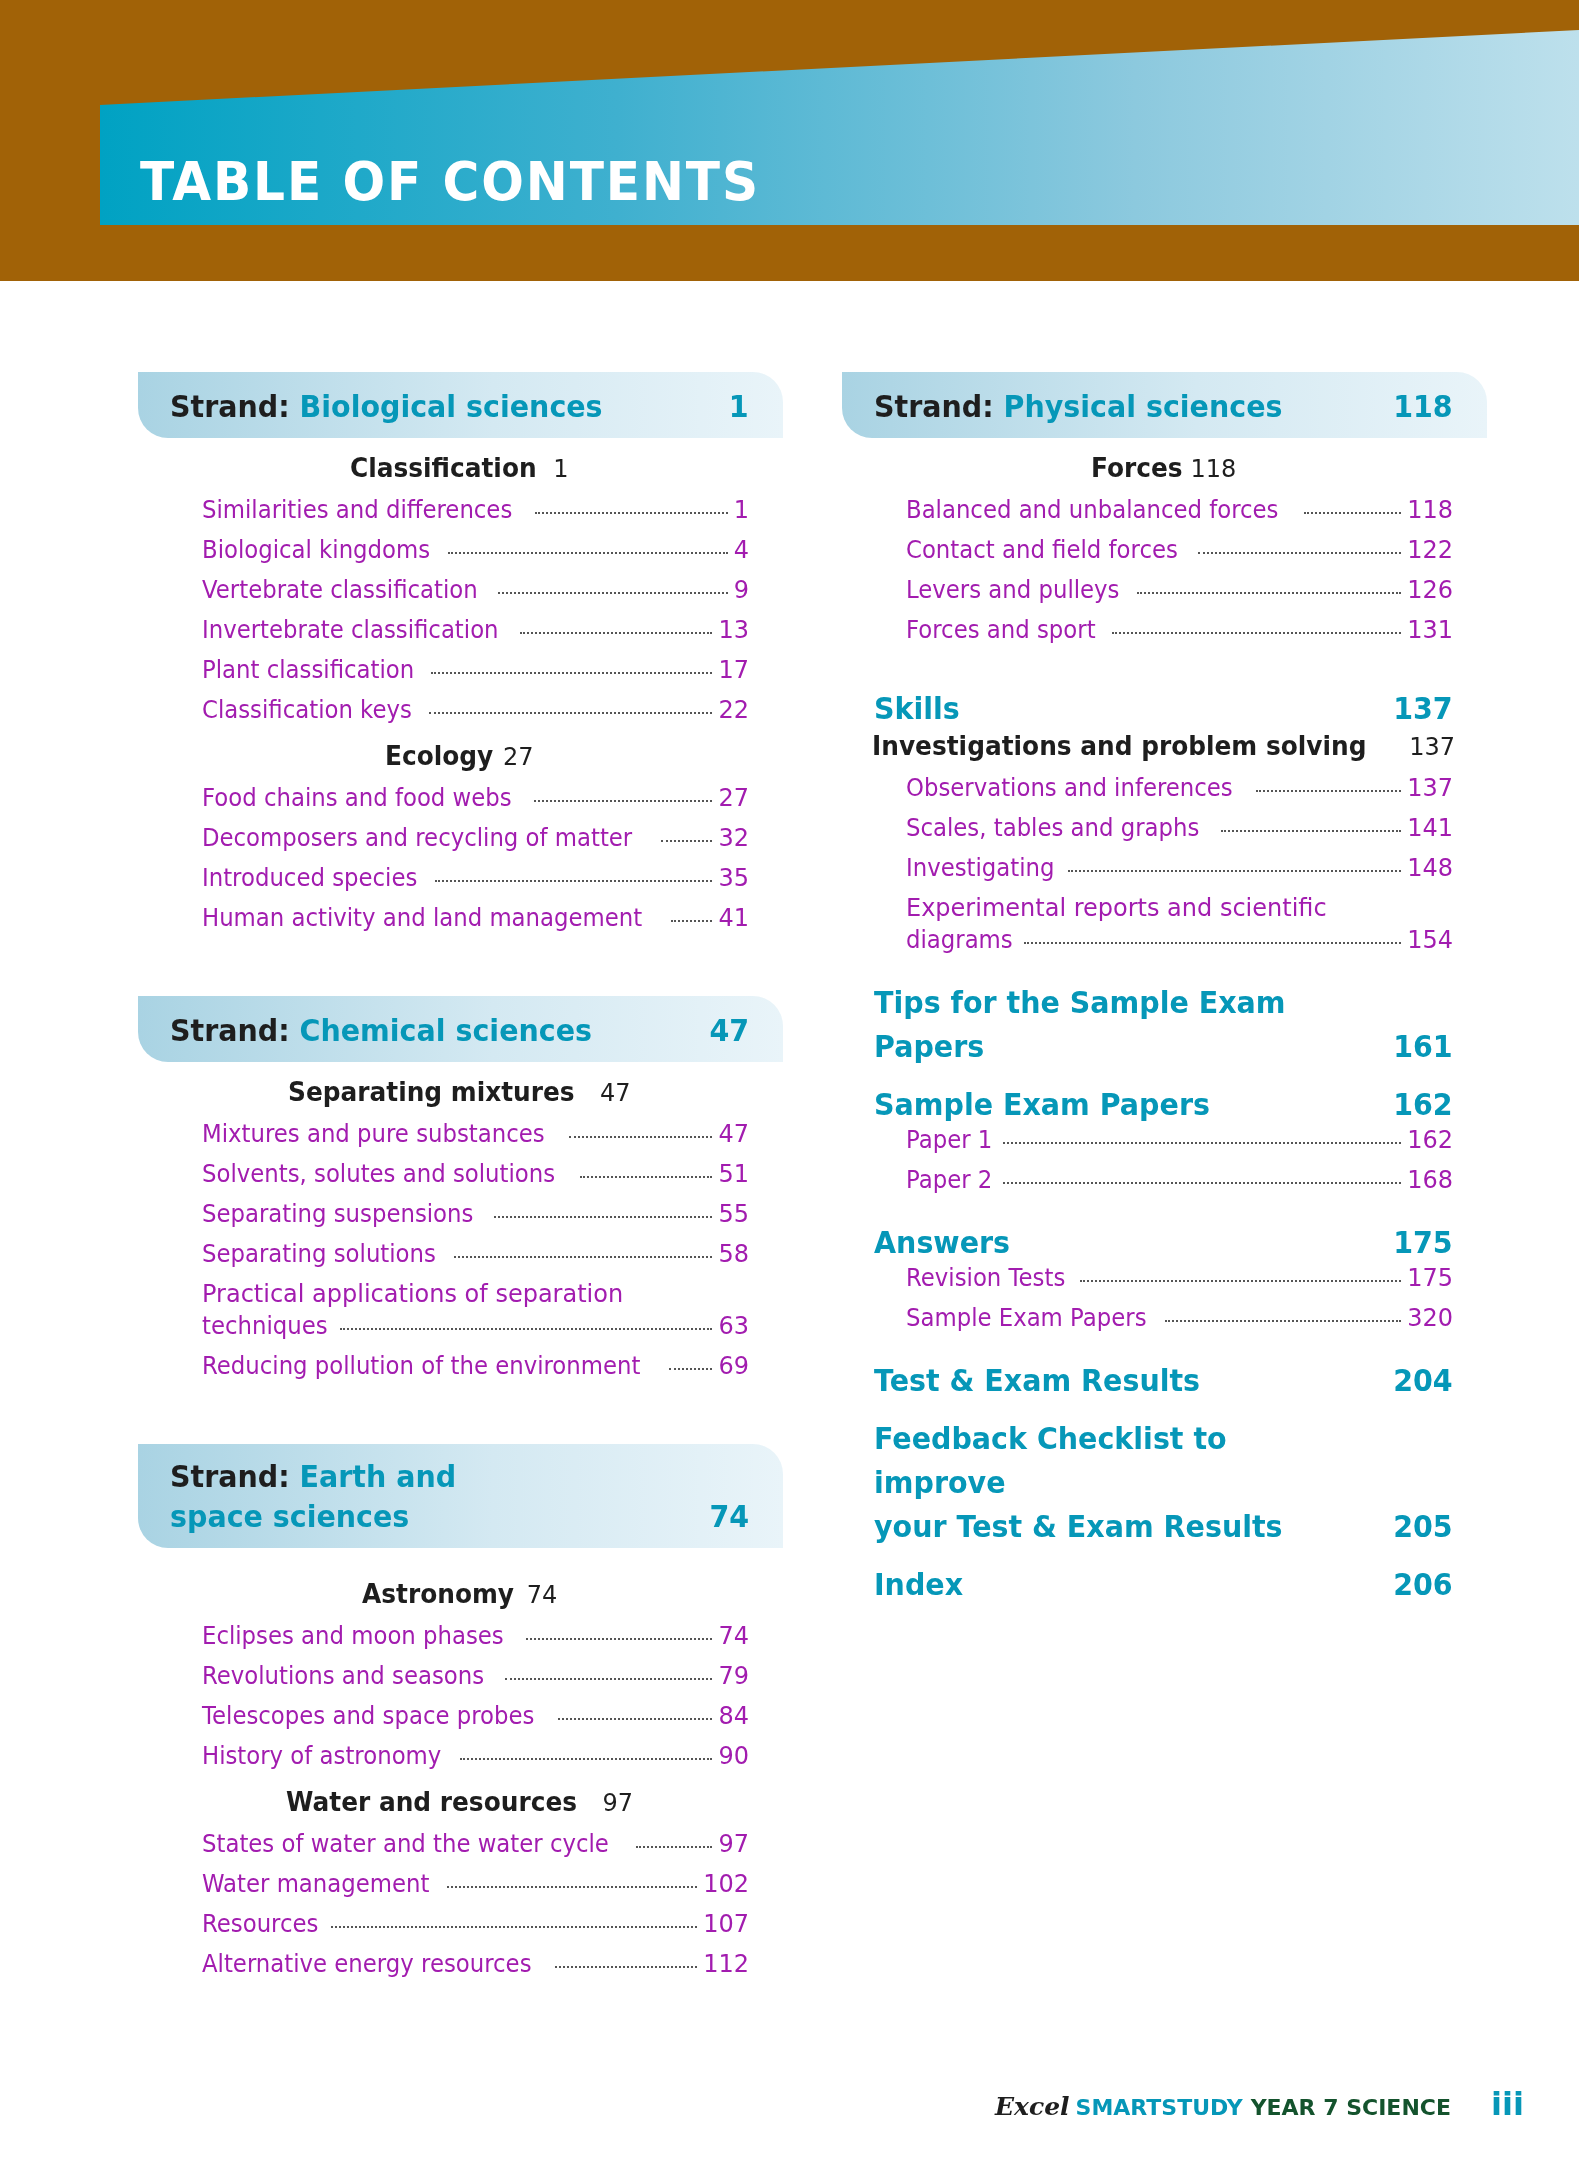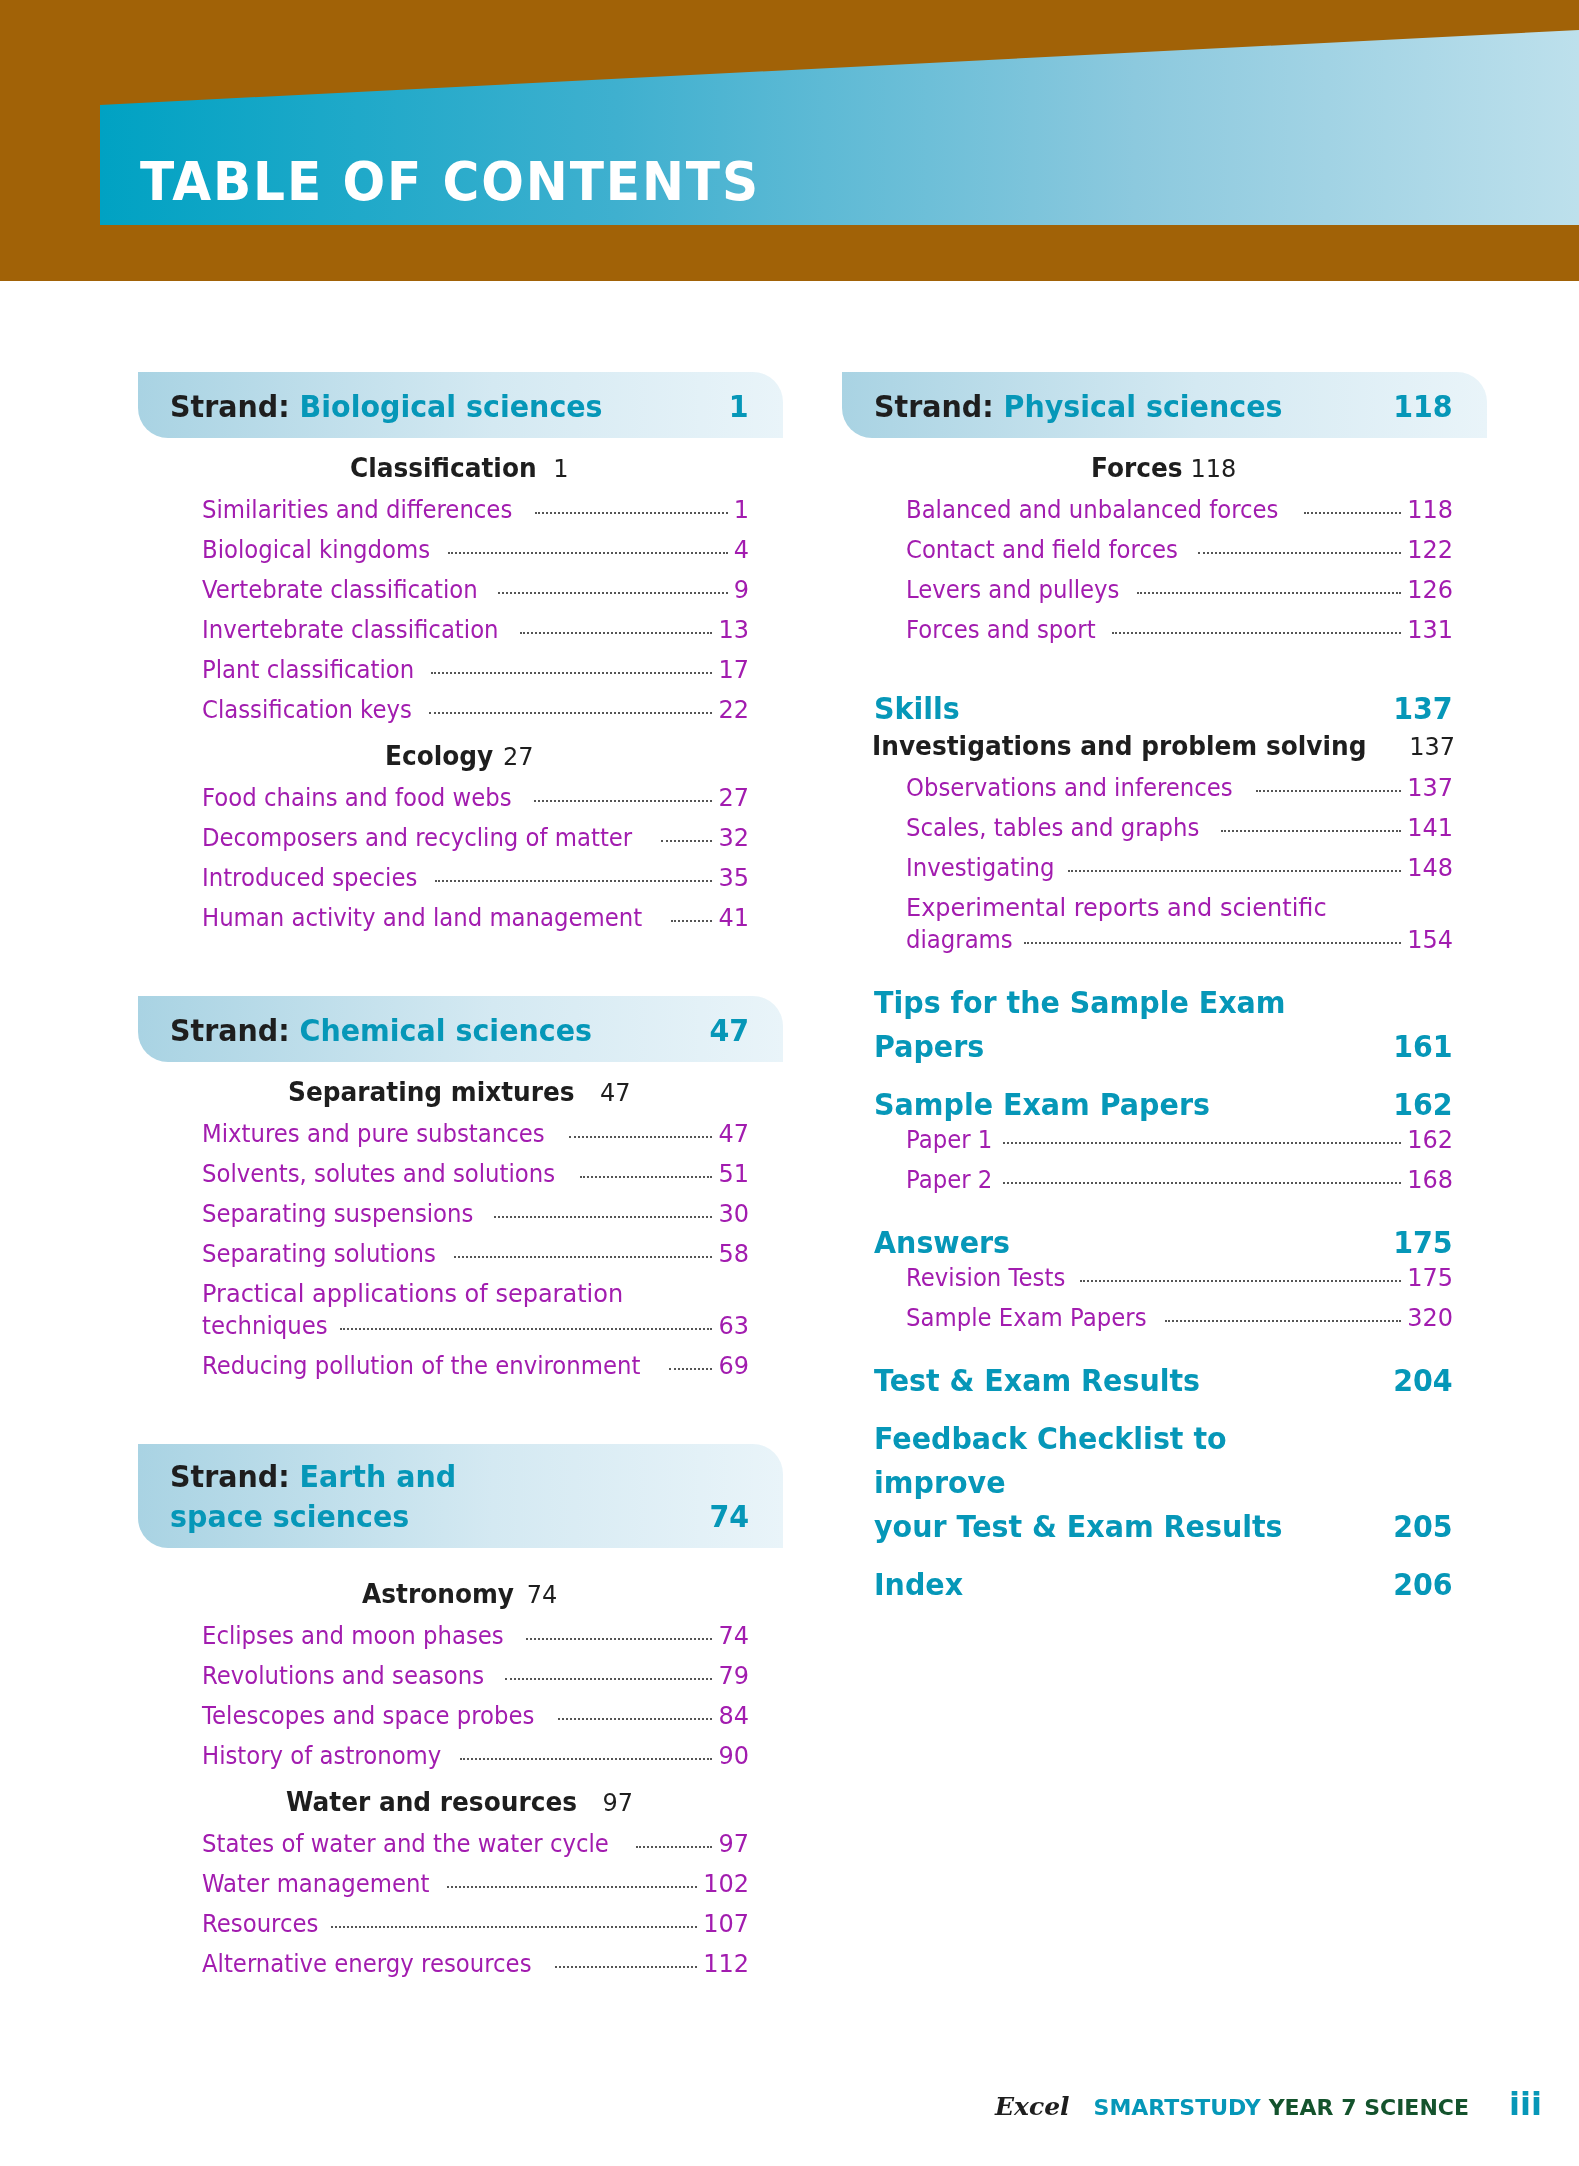--- a/index.html
+++ b/index.html
@@ -42,21 +42,21 @@
     .topic.wrap { height: auto; flex-direction: column; align-items: stretch; }
     .topic.wrap .line1 { height: 32px; white-space: nowrap; }
     .topic.wrap .line2 { display: flex; align-items: baseline; height: 40px; }
 
     .gap-s { height: 14px; }
     .gap-m { height: 30px; }
     .gap-l { height: 52px; }
 
     
     .footer { position: absolute; left: 995px; top: 2085px; display: flex; align-items: baseline; }
-    .footer .brand { font-family: "DejaVu Serif", "Liberation Serif", serif; font-style: italic; font-weight: bold; font-size: 25px; color: #1e1e1e; margin-right: 24px; }
+    .footer .brand { font-family: "DejaVu Serif", "Liberation Serif", serif; font-style: italic; font-weight: bold; font-size: 25px; color: #1e1e1e; margin-right: 6px; }
     .footer .series { font-weight: bold; font-size: 22px; color: #0697b8; margin-right: 8px; }
     .footer .subtitle { font-weight: bold; font-size: 22px; color: #14532d; }
     .footer .page-num { font-weight: bold; font-size: 32px; color: #0697b8; margin-left: 40px; }
   </style>
 </head>
 <body>
 
 <div class="header-band">
   <svg class="header-wedge" viewBox="0 0 1579 281" preserveAspectRatio="none">
     <defs>
@@ -158,21 +158,21 @@
       <span class="t-page">47</span>
     </div>
   <div class="topic">
       <span class="t-label">Solvents, solutes and solutions</span>
       <span class="dots"></span>
       <span class="t-page">51</span>
     </div>
   <div class="topic">
       <span class="t-label">Separating suspensions</span>
       <span class="dots"></span>
-      <span class="t-page">30</span>
+      <span class="t-page">55</span>
     </div>
   <div class="topic">
       <span class="t-label">Separating solutions</span>
       <span class="dots"></span>
       <span class="t-page">58</span>
     </div>
   <div class="topic wrap">
     <div class="line1">Practical applications of separation</div>
     <div class="line2">
         <span class="t-label">techniques</span>

